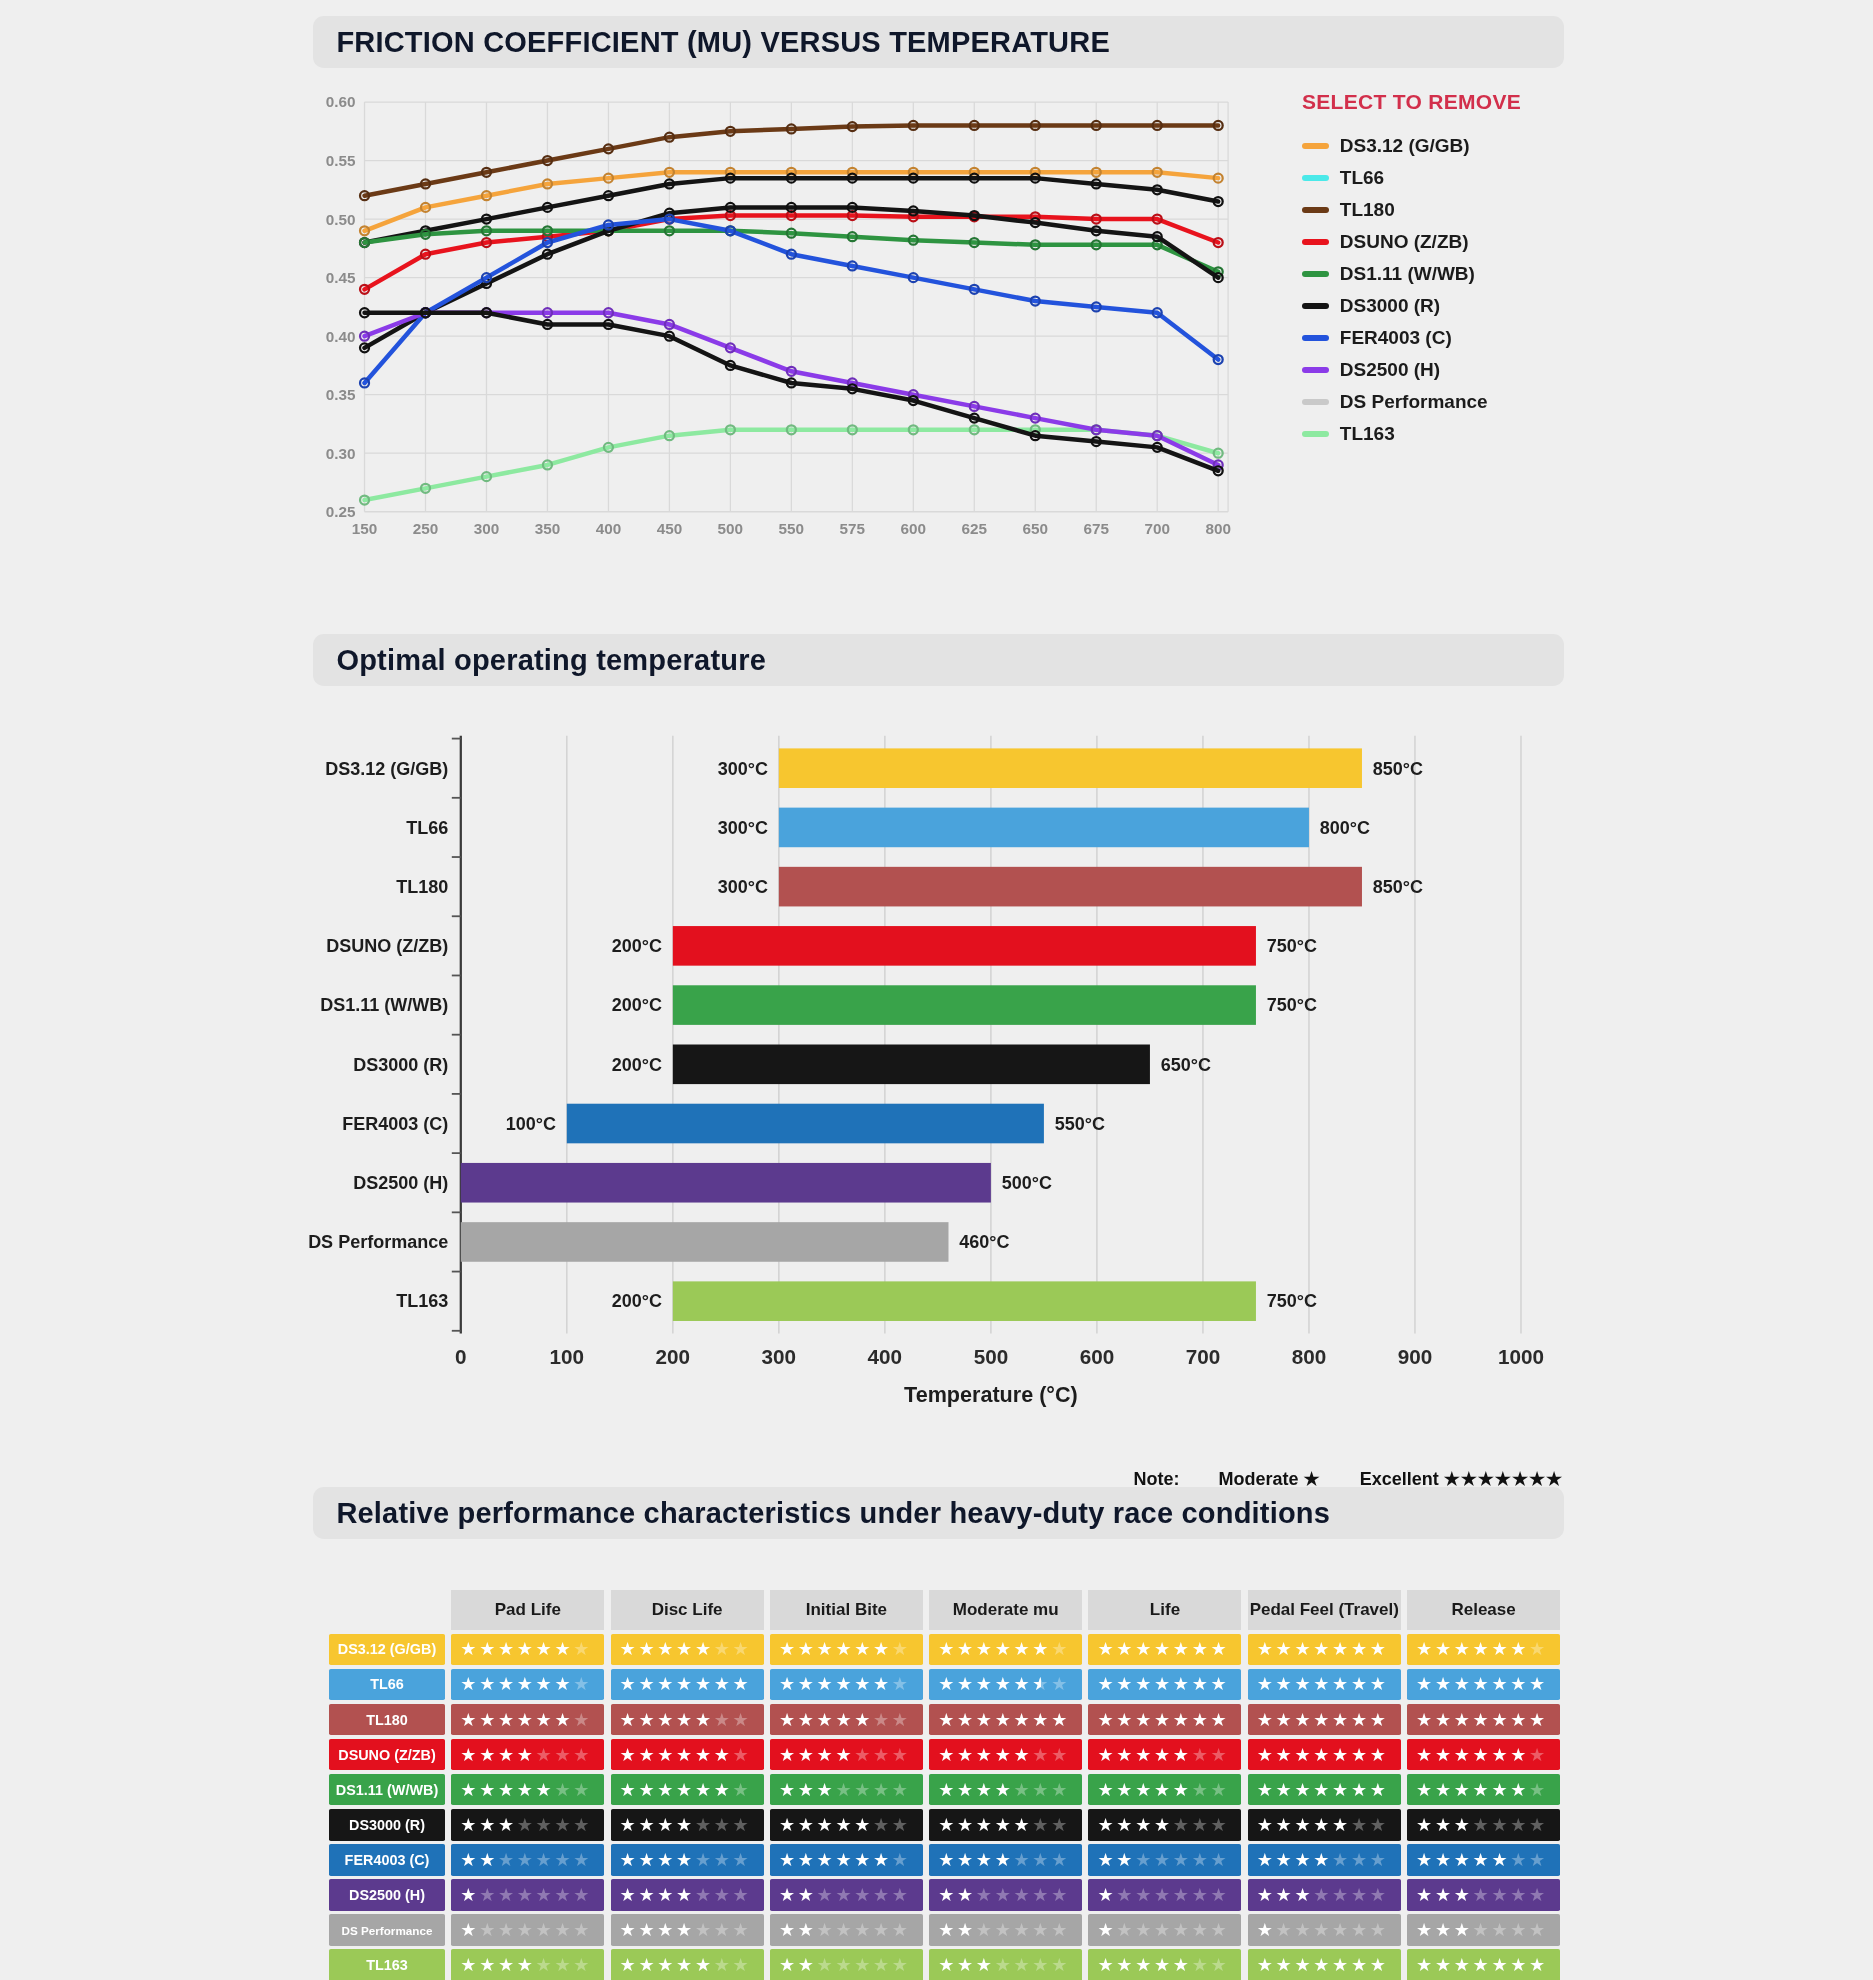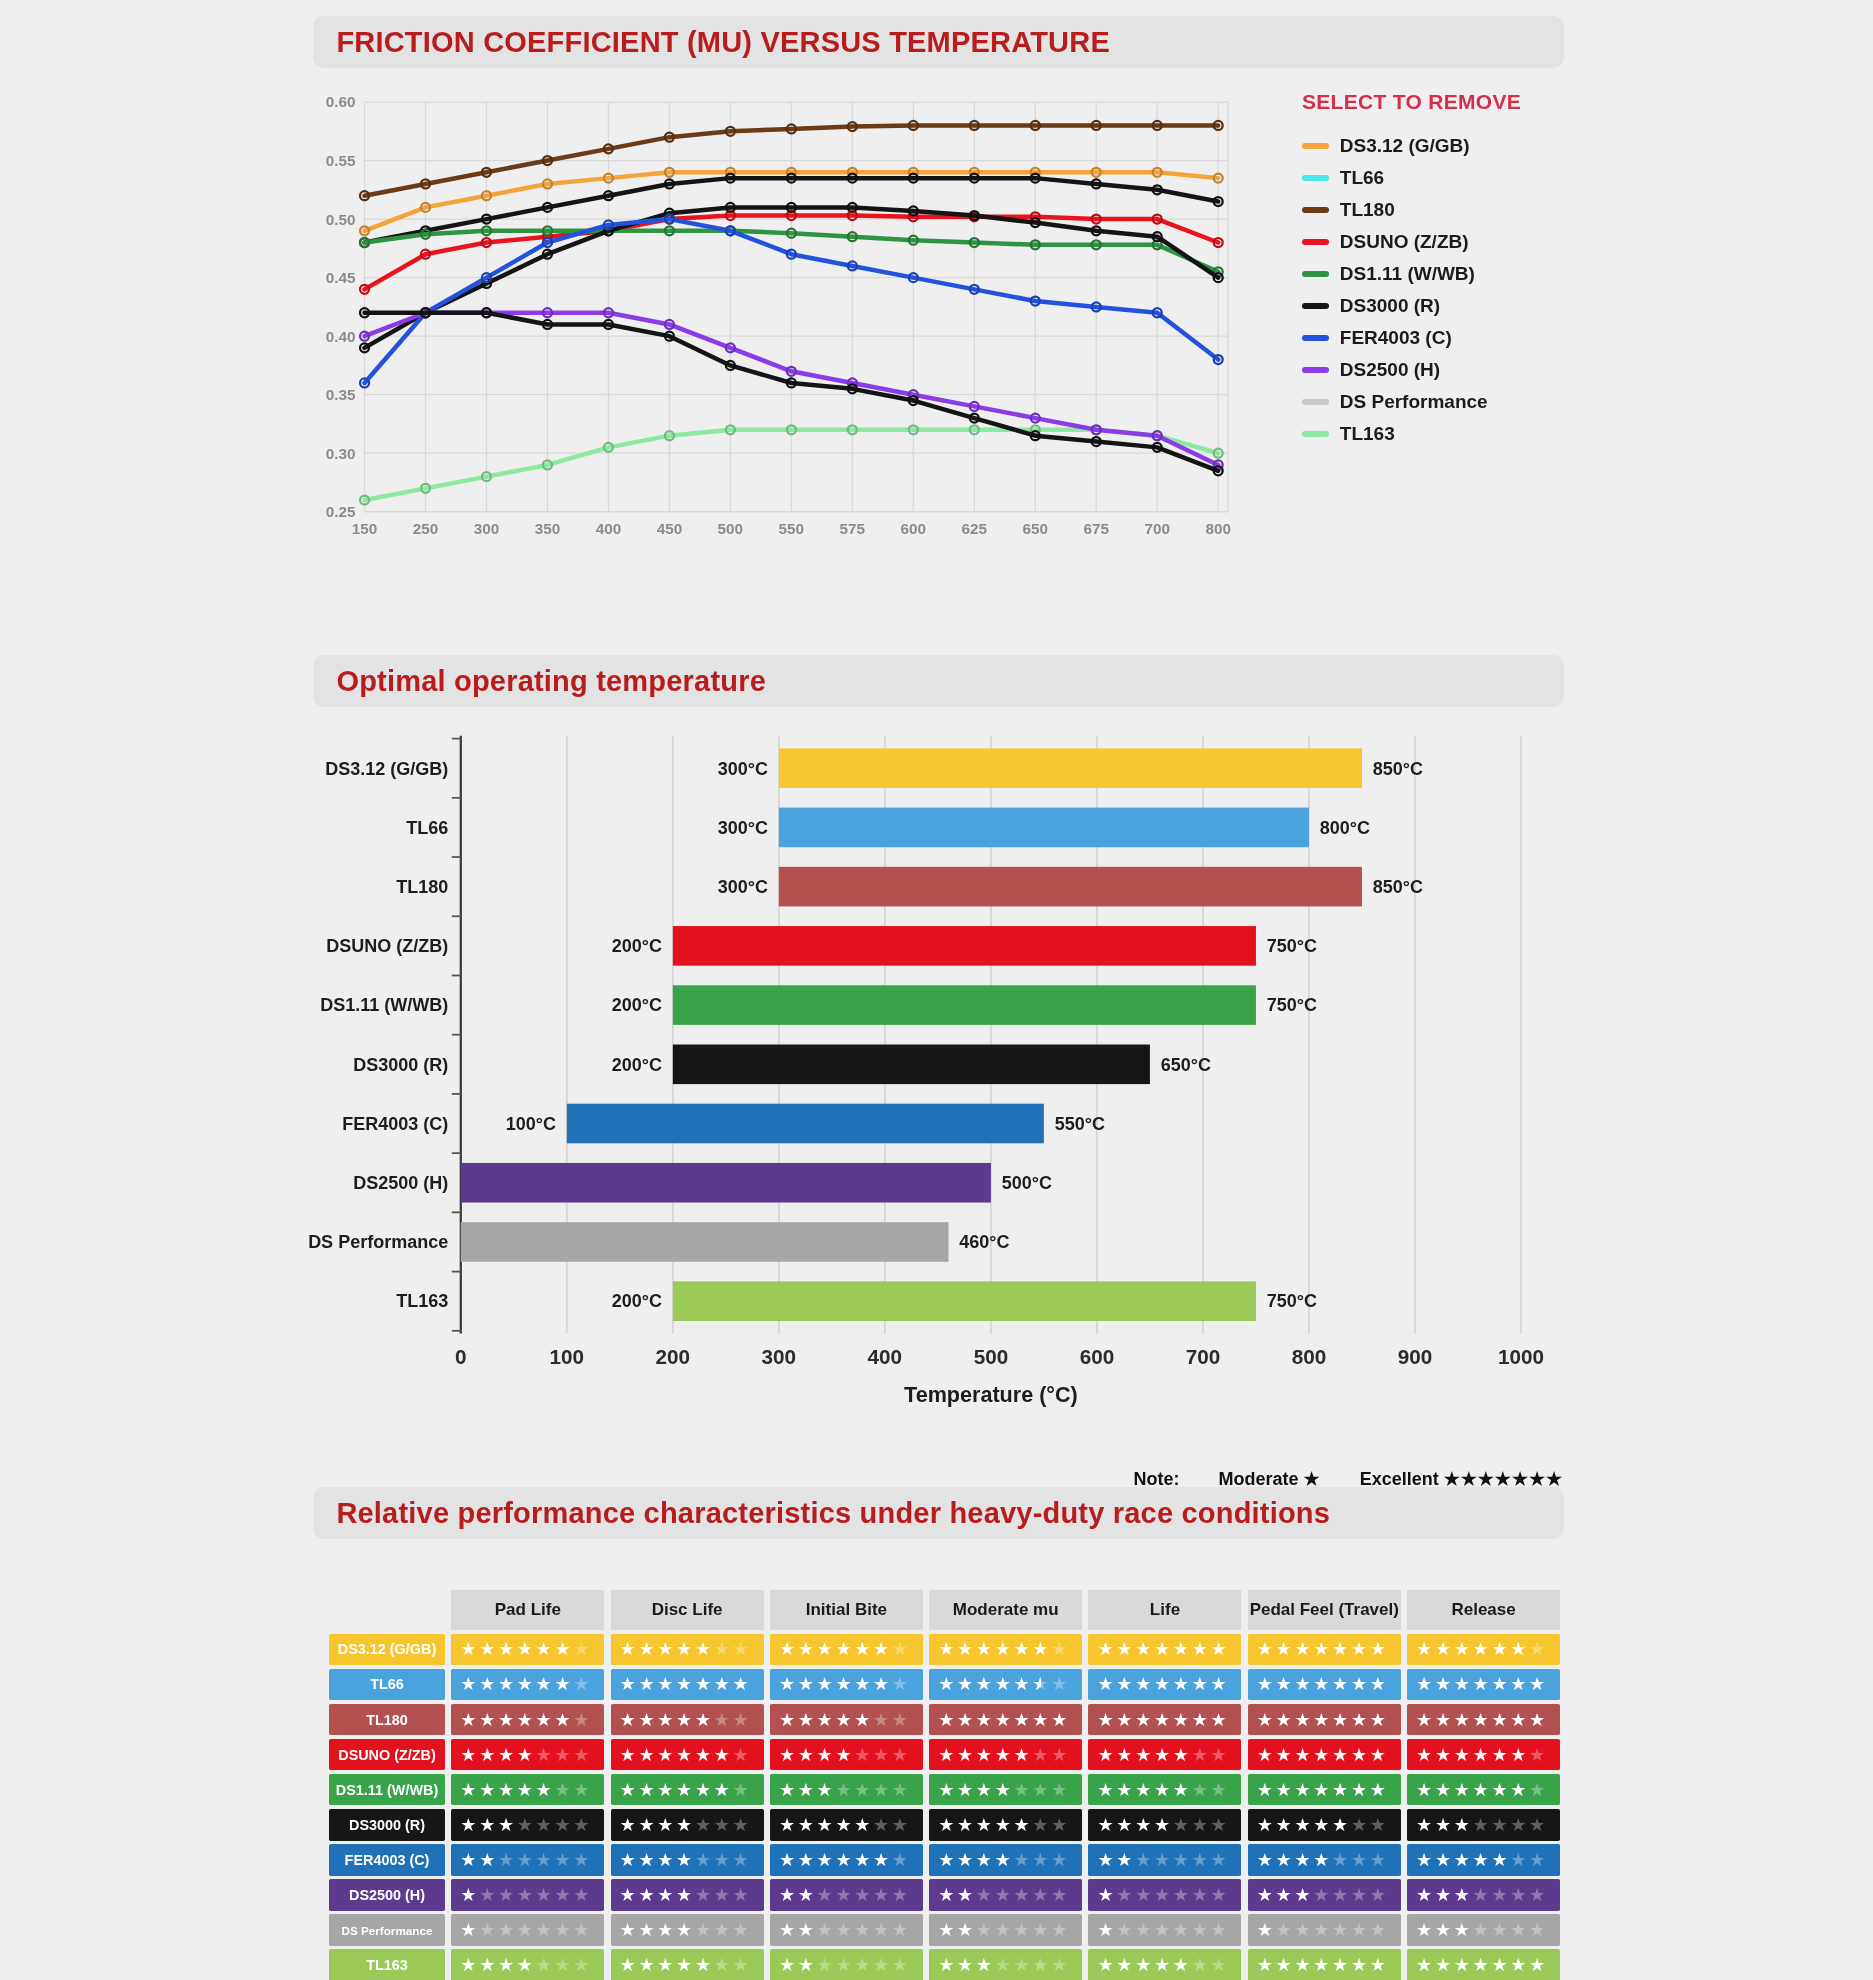--- a/index.html
+++ b/index.html
@@ -1,19 +1,19 @@
 <!DOCTYPE html>
 <html style="font-size:14.4px"><head>
 <meta charset="utf-8">
 <style>
   * { margin:0; padding:0; box-sizing:border-box; }
   html,body { width:1874px; height:1980px; background:#efefef; font-family:"Liberation Sans", sans-serif; overflow:hidden; position:relative; }
   .band { position:absolute; left:313px; width:1251px; height:52px; background:#e3e3e3; border-radius:10.8px; display:flex; align-items:center; padding-left:23.4px; }
-  .band h2 { font-size:29px; font-weight:700; color:#b91c1c; letter-spacing:0.2px; }
-  #band1 { top:16px; } #band2 { top:655px; } #band3 { top:1487px; }
+  .band h2 { font-size:29px; font-weight:700; color:#0f172a; letter-spacing:0.2px; }
+  #band1 { top:16px; } #band2 { top:634px; } #band3 { top:1487px; }
   #linechart-wrap { position:absolute; left:306px; top:83px; }
   #legend { position:absolute; left:1278px; top:90px; width:297px;margin-left:24px; }
   #legend .legend-title { font-size:21px; font-weight:700; color:#d22f4b; margin-bottom:16px; letter-spacing:0.3px; }
   .legend-item { display:flex; align-items:center; height:32px; cursor:pointer; }
   .legend-item .swatch { width:27px; height:6.3px; border-radius:3.2px; margin-right:10.8px; flex:0 0 auto; }
   .legend-item .lab { font-size:19px; font-weight:600; color:#1b1b1b; }
   #barchart-wrap { position:absolute; left:306px; top:725px; }
   #note { position:absolute; left:329px; top:1468px; width:1234px; text-align:right; font-size:18px; font-weight:700; color:#111; }
   #note .grp { margin-left:34px; }
   #note .stars { letter-spacing:0.9px; }

